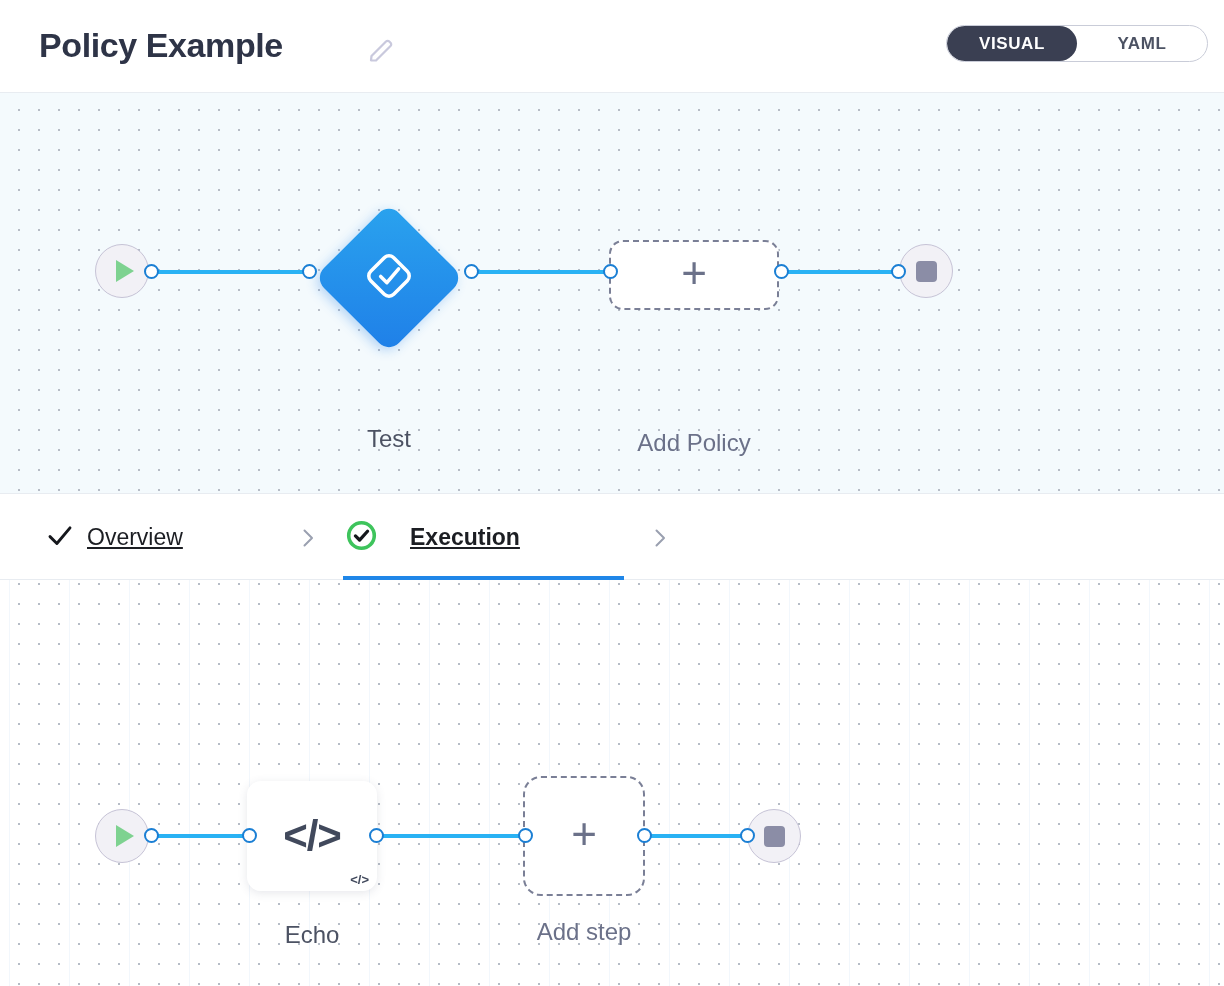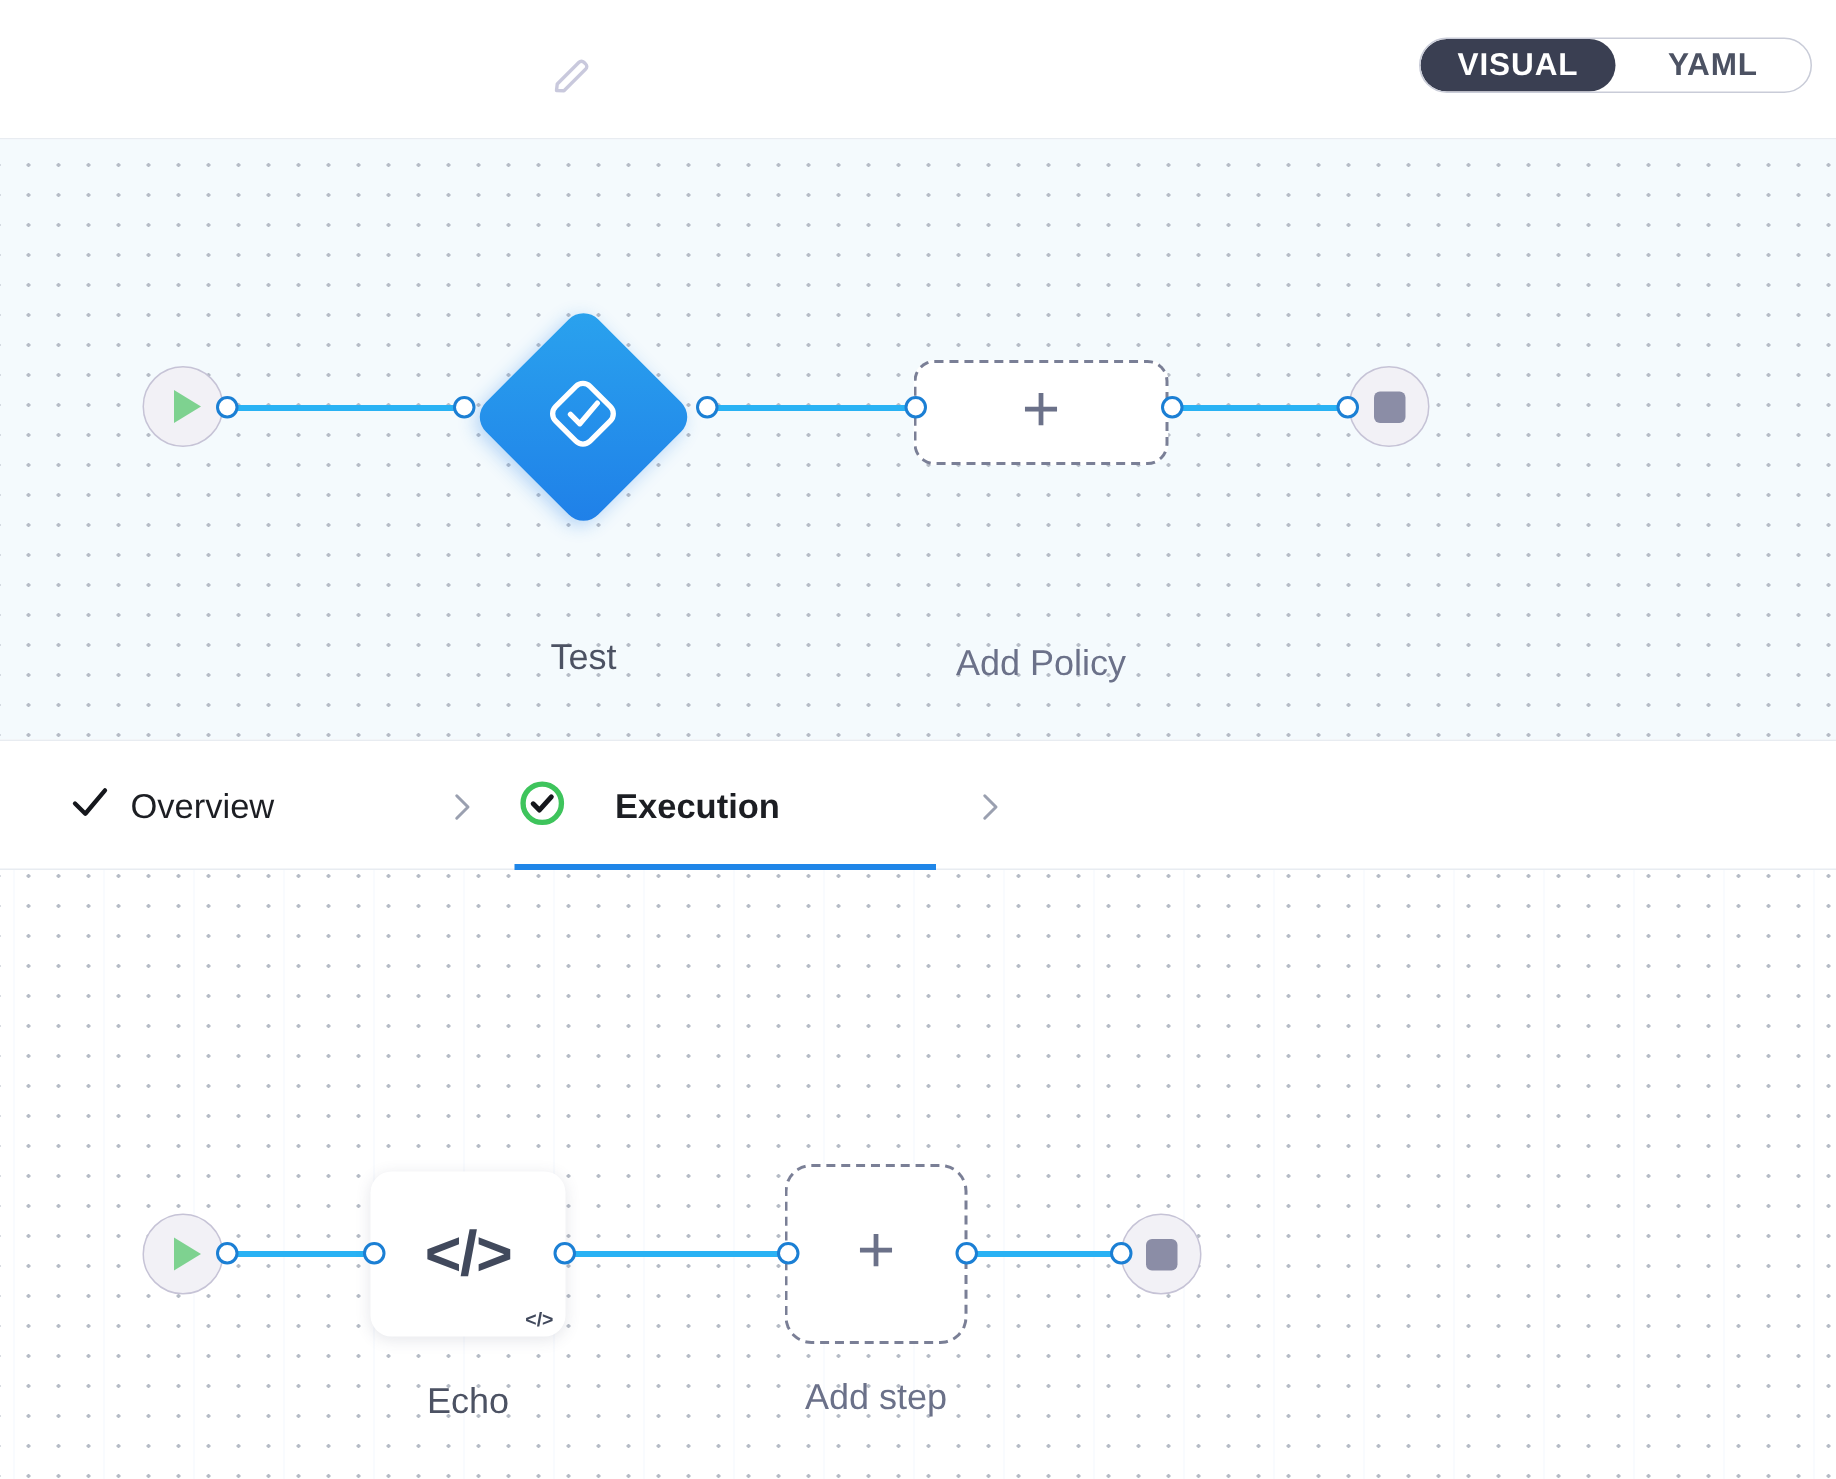--- a/index.html
+++ b/index.html
@@ -34,21 +34,21 @@
     width: 262px; height: 37px;
     border: 1px solid #c9ccd8;
     border-radius: 19px;
     background: #ffffff;
     display: flex; align-items: center;
     overflow: hidden;
   }
   .mode-opt {
     flex: 1; height: 100%;
     display: flex; align-items: center; justify-content: center;
-    font-size: 21px; font-weight: bold; letter-spacing: 0.6px;
+    font-size: 17px; font-weight: bold; letter-spacing: 0.6px;
     color: #4c5263; cursor: pointer; border-radius: 19px;
   }
   .mode-opt.active {
     background: #3a3f52; color: #ffffff;
   }
 
   
   .canvas { position: absolute; left: 0; width: 1224px; overflow: hidden; }
   .canvas-top {
     top: 93px; height: 400px;
@@ -161,36 +161,37 @@
     width: 1224px; height: 87px;
     background: #ffffff;
     border-top: 1px solid #e8ecf1;
     border-bottom: 1px solid #e8ecf1;
   }
   .tab {
     position: absolute; top: 0; height: 87px;
     display: flex; align-items: center; gap: 12px;
     cursor: pointer;
   }
-  .tab-label { font-size: 23px; color: #1c1e23; white-space: nowrap; }
+  .tab-label { font-size: 23px; color: #1c1e23; white-space: nowrap; text-decoration: underline; }
   .tab.active .tab-label { font-weight: bold; }
   .tab-underline {
     position: absolute; bottom: 0; left: 0; right: 0;
     height: 5px; background: #1f86e8;
   }
   .tab-sep {
     position: absolute; top: 0; height: 87px;
     display: flex; align-items: center;
     font-size: 28px; color: #9aa0b0; font-weight: 300;
   }
 </style>
 </head>
 <body>
 
 <div class="header">
+  <div class="page-title">Policy Example</div>
 
   <span class="edit-pencil">
     <svg width="30" height="30" viewBox="0 0 24 24" fill="none" stroke="#c9c9dd" stroke-width="1.8" stroke-linecap="round" stroke-linejoin="round">
       <path d="M4 19.5 L4.4 16 L16 4.4 a1.8 1.8 0 0 1 2.6 0 l1 1 a1.8 1.8 0 0 1 0 2.6 L8 19.6 L4 19.5 Z"></path>
     </svg>
   </span>
 
   <div class="mode-toggle">
     <div class="mode-opt active">VISUAL</div>
     <div class="mode-opt">YAML</div>

